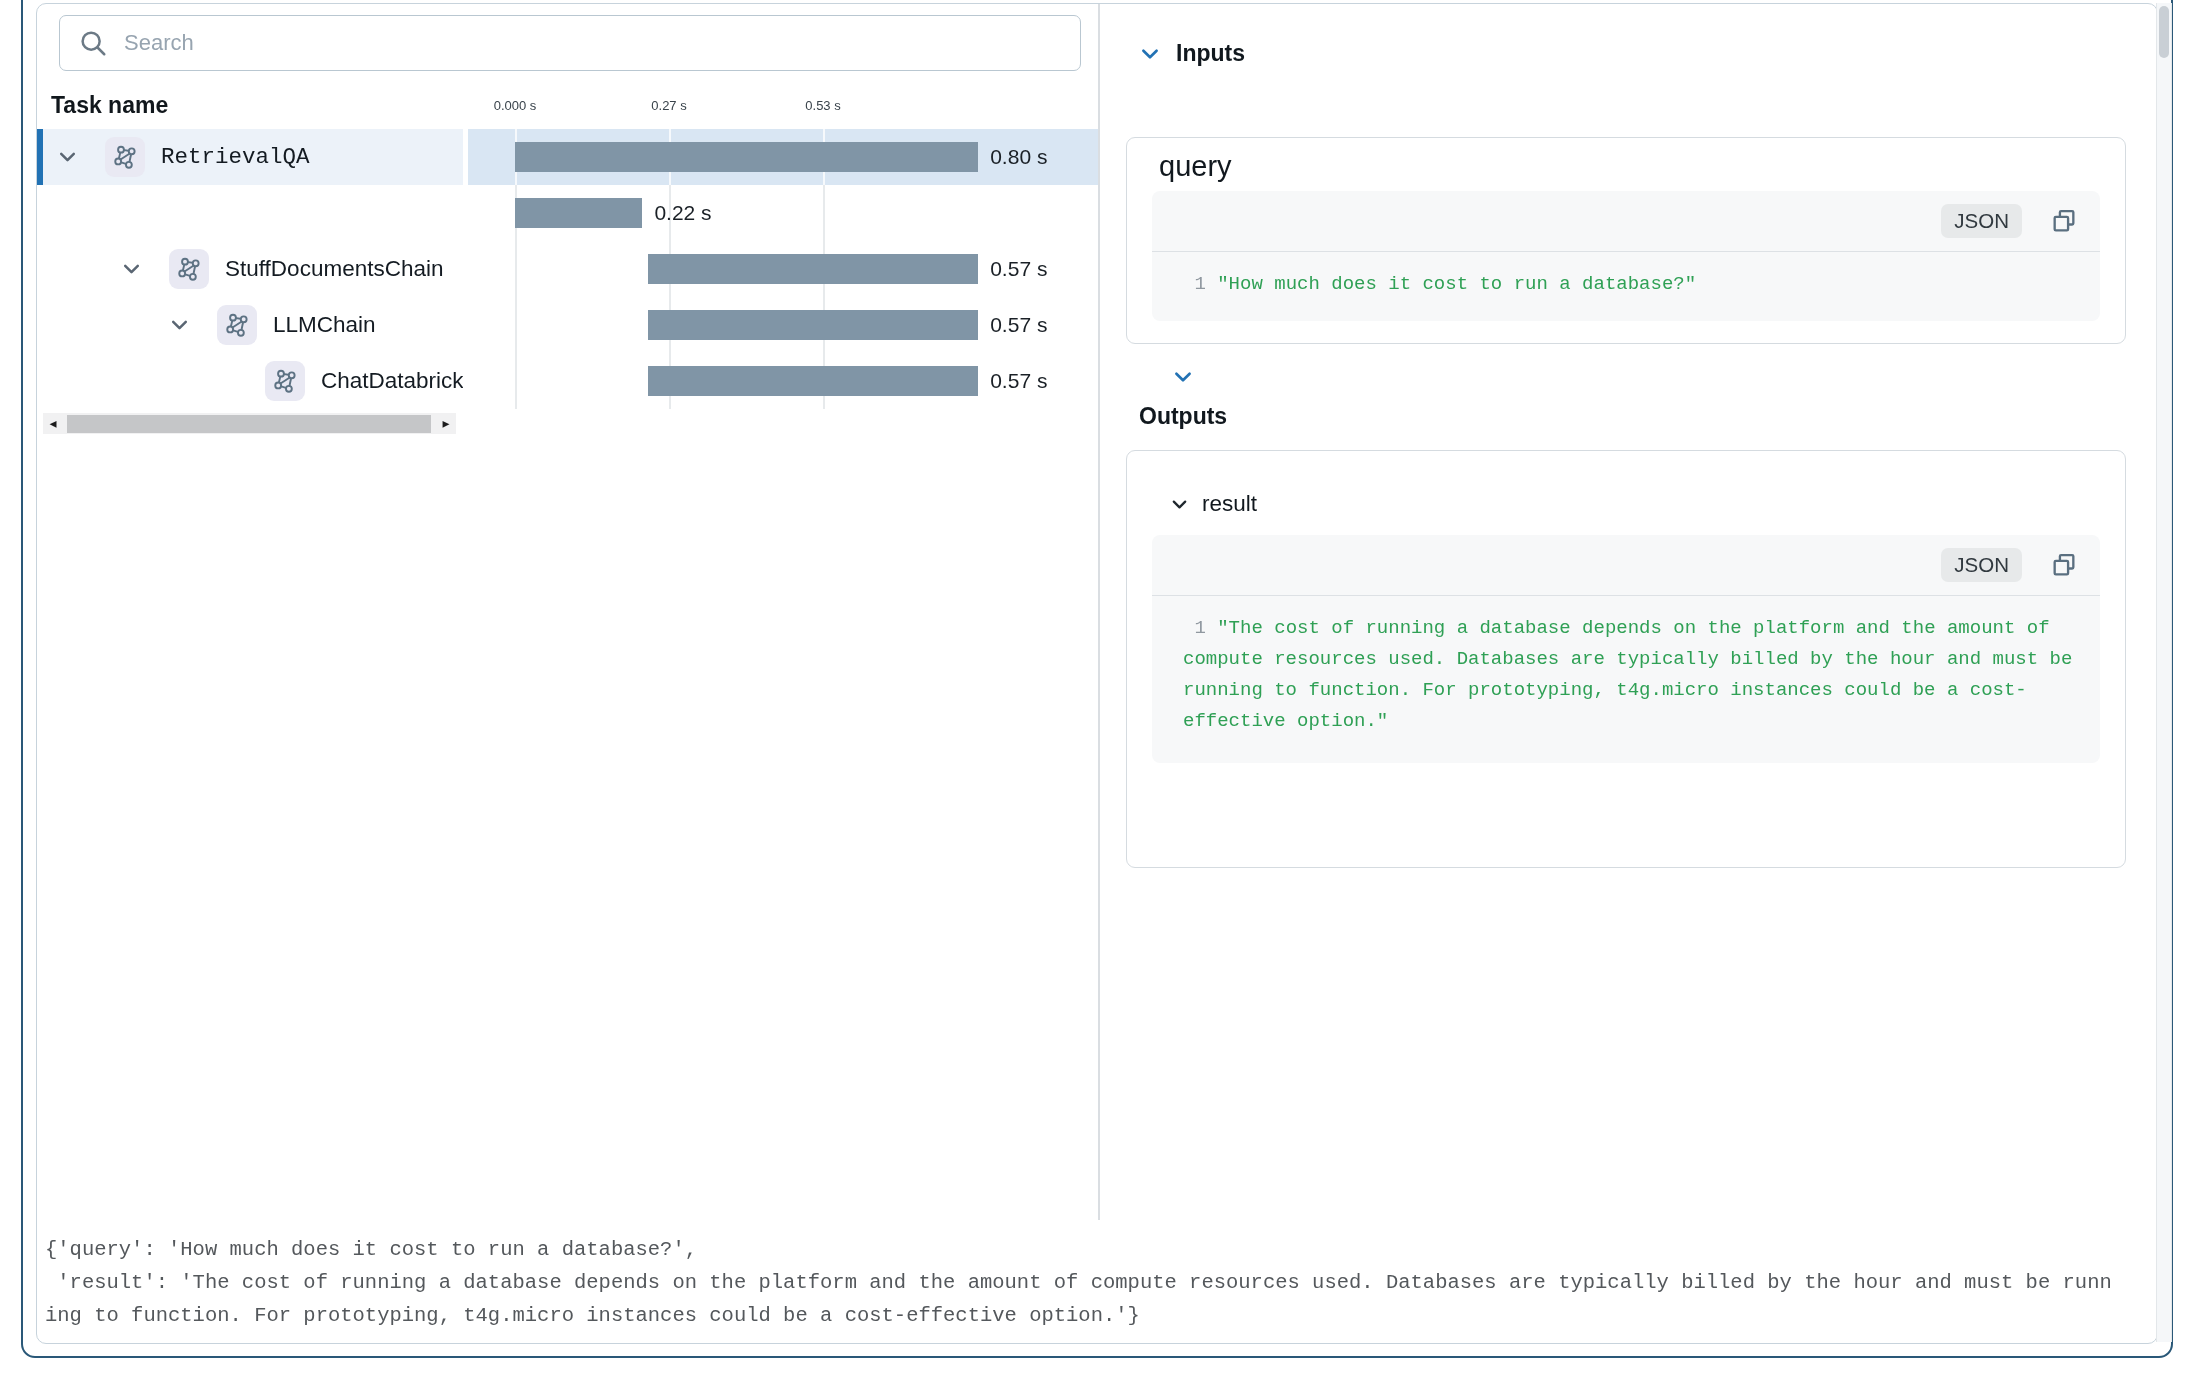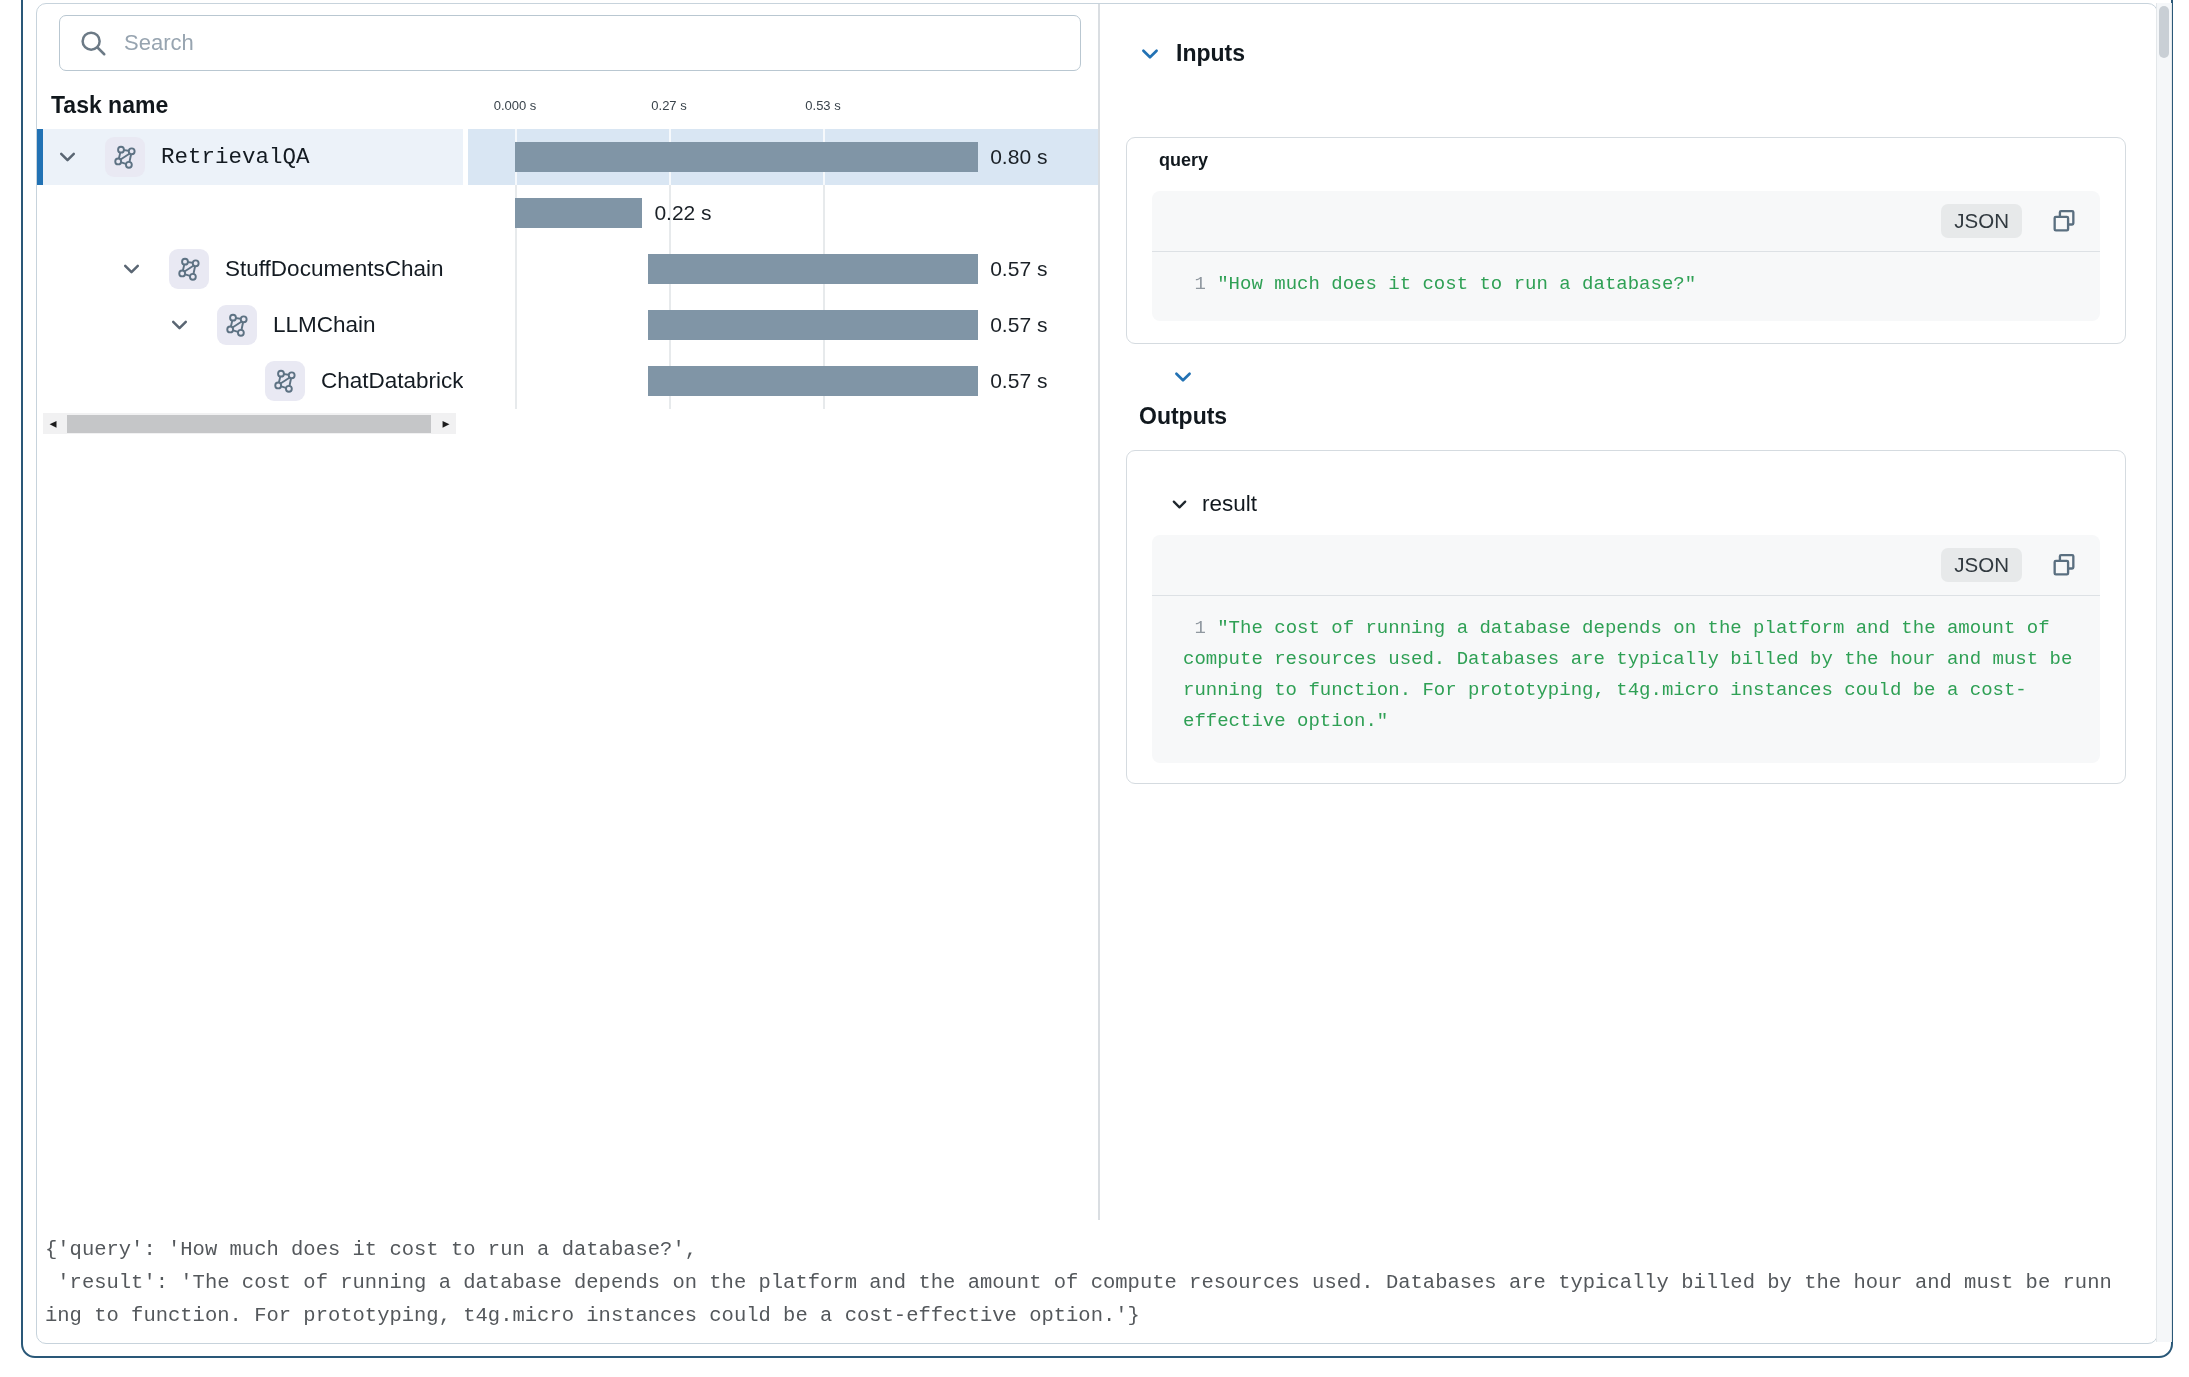--- a/index.html
+++ b/index.html
@@ -48,22 +48,22 @@
   #panel-divider{position:absolute;left:1061px;top:0;width:1.5px;height:1216px;background:#DADEE2;}
   
   .sec{position:absolute;display:flex;align-items:center;gap:15px;}
   .sec .schev{width:22px;height:22px;color:#2272B4;}
   .sec .schev svg{width:100%;height:100%;display:block;}
   .sec .slabel{font-size:23px;font-weight:700;color:#11181E;}
   #sec-inputs{left:1102px;top:36px;}
   #sec-outputs{left:1102px;top:362px;flex-direction:column;}
   .card{position:absolute;left:1089px;width:1000px;border:1.5px solid #D5DBE0;border-radius:9px;background:#fff;box-sizing:border-box;}
   #inputs-card{top:133px;height:207px;}
-  #outputs-card{top:446px;height:334px;}
-  .field-label{position:absolute;left:32px;font-size:18px;font-weight:700;color:#11181E;}
+  #outputs-card{top:446px;height:418px;}
+  .field-label{position:absolute;left:32px;font-size:29px;font-weight:400;color:#11181E;}
   #inputs-card .field-label{top:12px;}
   .result-row{position:absolute;left:43px;top:40px;display:flex;align-items:center;gap:13px;}
   .result-row .rchev{width:19px;height:19px;color:#1F272D;}
   .result-row .rchev svg{width:100%;height:100%;display:block;}
   .result-row .rlabel{font-size:22.5px;font-weight:500;color:#11181E;}
   .codeblock{position:absolute;left:25px;width:948px;background:#F7F8F9;border-radius:8px;overflow:hidden;}
   #inputs-code{top:53px;height:130px;}
   #outputs-code{top:84px;height:228px;}
   .code-toolbar{height:61px;border-bottom:1.5px solid #DDE1E5;display:flex;align-items:center;
     justify-content:flex-end;gap:28px;padding-right:22px;box-sizing:border-box;}

